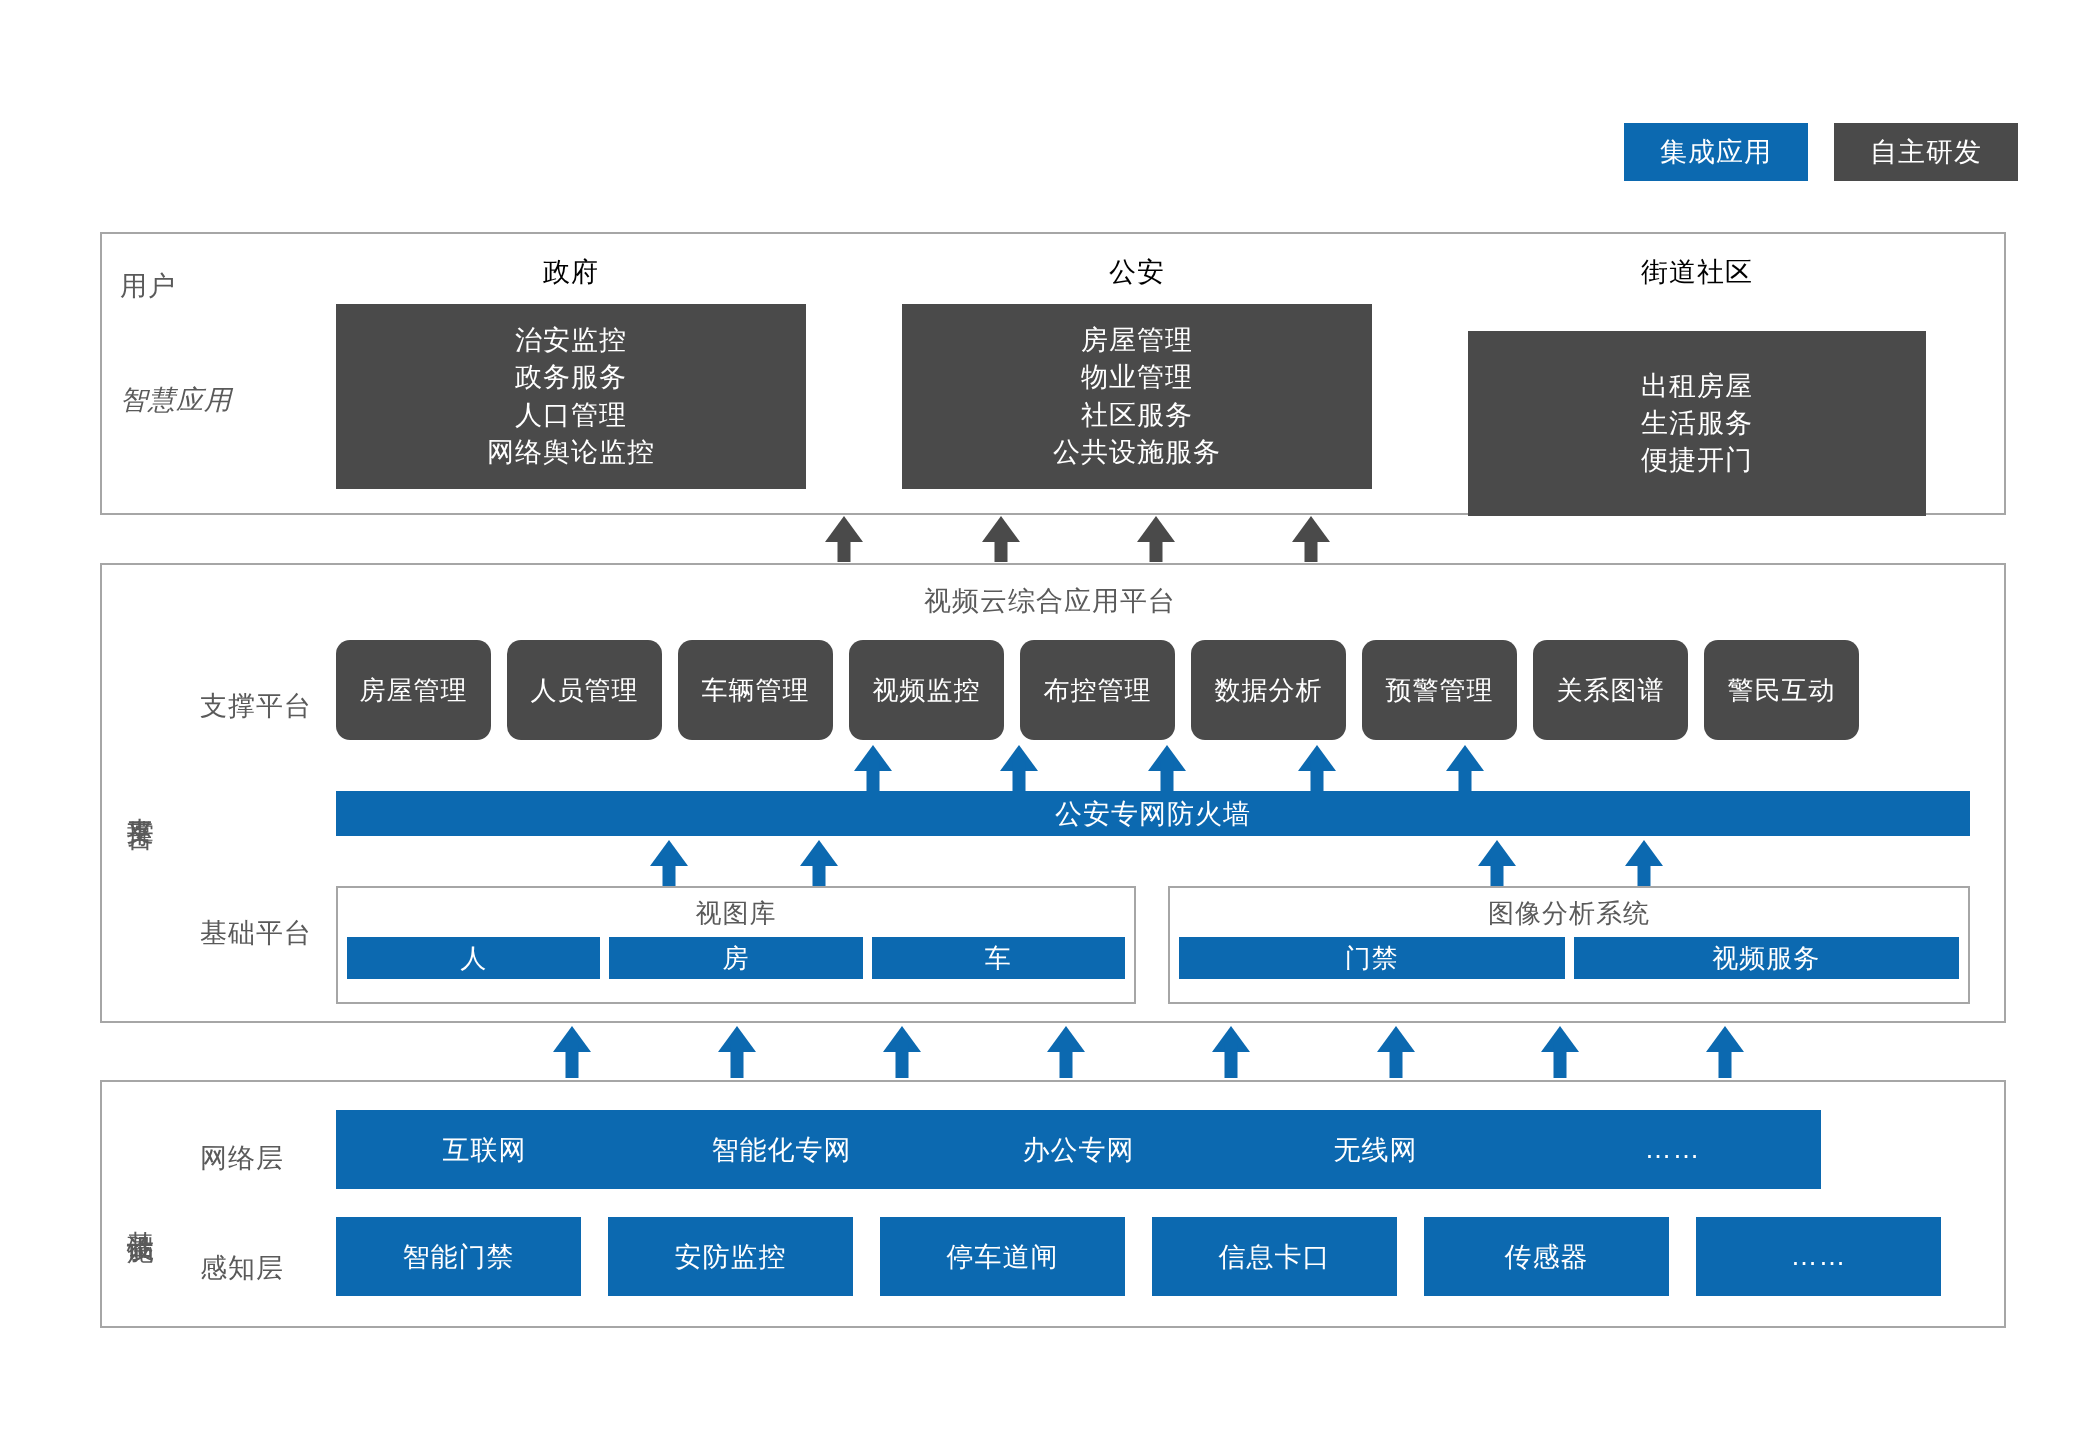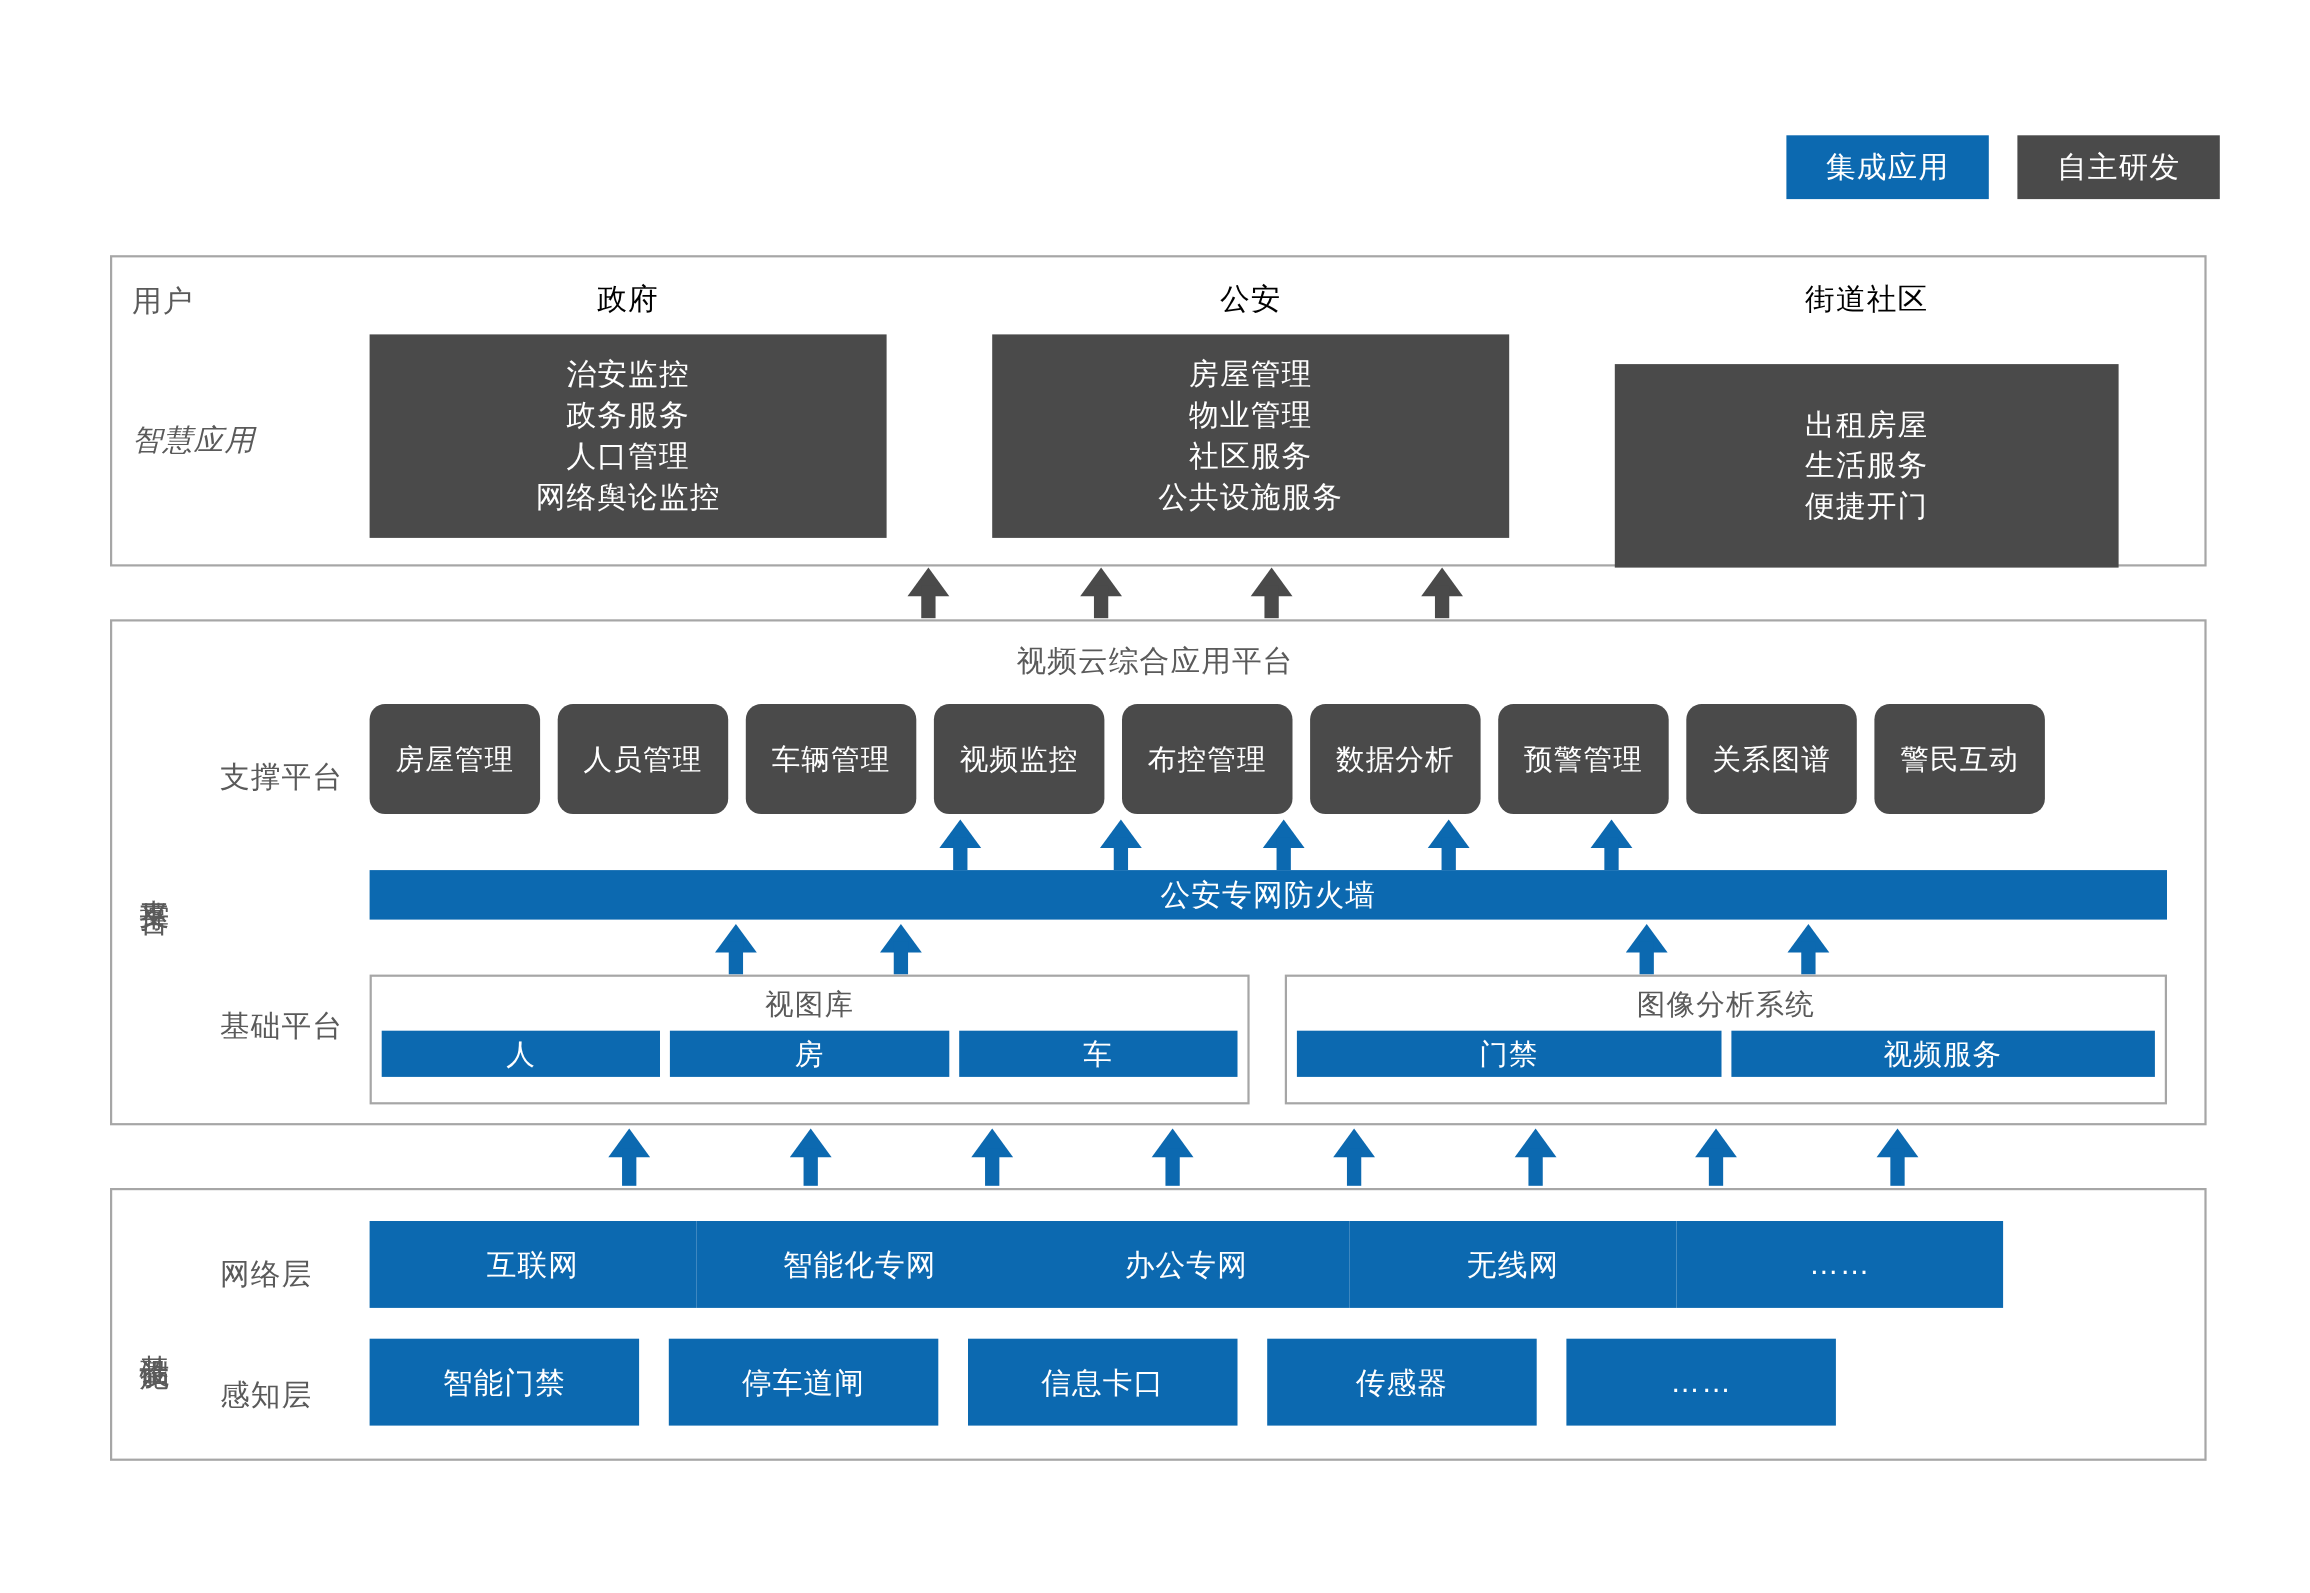--- a/index.html
+++ b/index.html
@@ -27,21 +27,21 @@
     border: 2px solid #a6a6a6;
     background: #ffffff;
   }
 
   
   #tier-apps { left: 100px; top: 232px; width: 1906px; height: 283px; }
   .row-label {
     position: absolute; color: #5a5a5a; font-size: 27px; letter-spacing: 1px;
     white-space: nowrap;
   }
-  #label-user  { left: 120px; top: 256px; text-align: center; }
+  #label-user  { left: 120px; top: 268px; text-align: center; }
   #label-smart { left: 120px; top: 382px; font-style: italic; }
 
   .app-col { position: absolute; }
   .app-col-title {
     text-align: center; color: #000000; font-size: 27px;
     letter-spacing: 1px; margin-bottom: 14px;
   }
   .app-box {
     background: #4a4a4a; color: #ffffff;
     display: flex; flex-direction: column;
@@ -362,20 +362,23 @@
     <div class="infra-box">
         <span>……</span>
       </div>
   </div>
 
   <div class="infra-row" id="infra-sense">
     <div class="infra-box">
         <span>智能门禁</span>
       </div>
     <div class="infra-box">
+        <span>安防监控</span>
+      </div>
+    <div class="infra-box">
         <span>停车道闸</span>
       </div>
     <div class="infra-box">
         <span>信息卡口</span>
       </div>
     <div class="infra-box">
         <span>传感器</span>
       </div>
     <div class="infra-box">
         <span>……</span>

